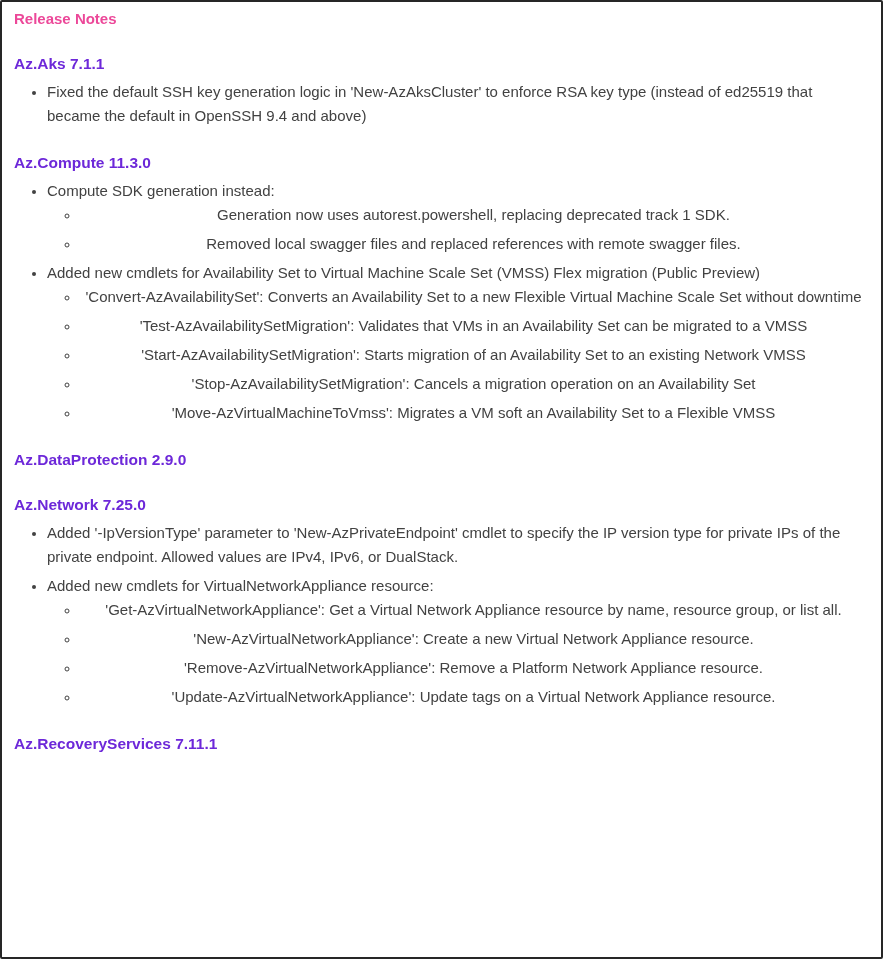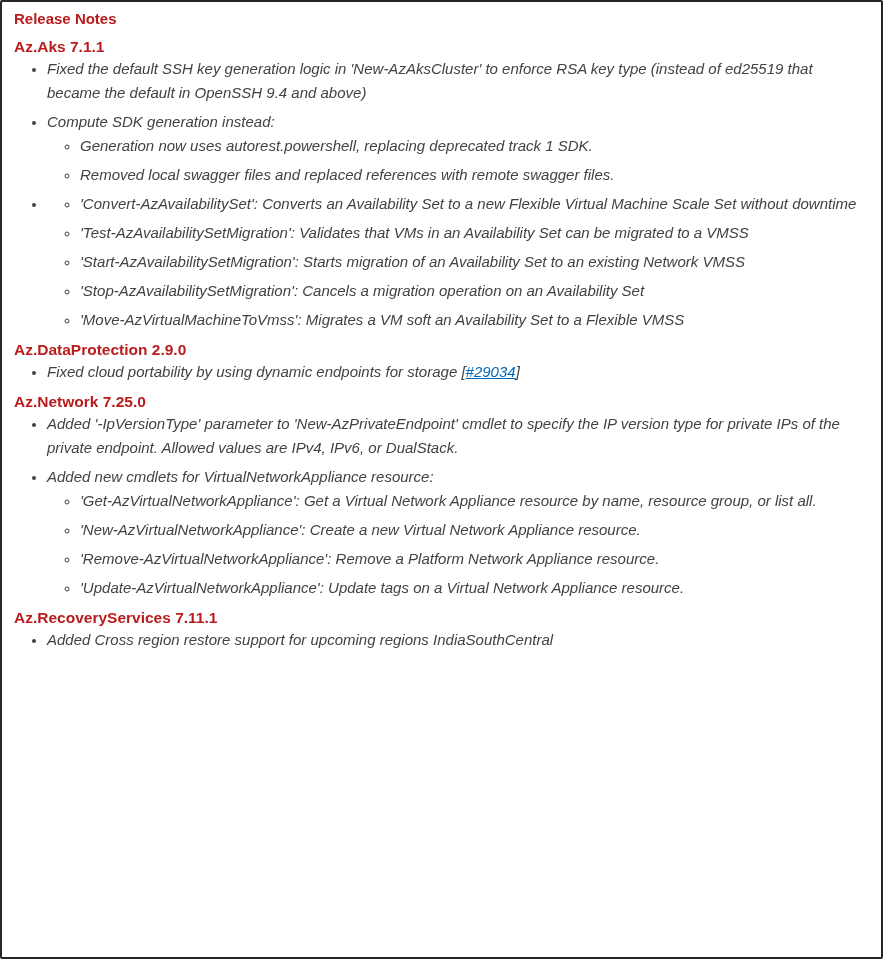--- a/index.html
+++ b/index.html
@@ -15,49 +15,48 @@
     padding: 6px 14px 10px 12px;
     overflow: hidden;
     color: #424242;
     font-size: 15px;
     line-height: 24px;
   }
 
   .page-title {
     font-size: 15px;
     font-weight: 700;
-    color: #b91c1c;
+    color: #ec4899;
     line-height: 20px;
     margin: 0;
     padding-top: 1px;
   }
 
   .module-heading {
     font-size: 15.5px;
     font-weight: 700;
-    color: #b91c1c;
+    color: #6d28d9;
     line-height: 20px;
-    margin: 8px 0 0 0;
+    margin: 25px 0 0 0;
   }
 
   ul.note-list {
-    margin: 0 0 0 0;
+    margin: 6px 0 0 0;
     padding-left: 33px;
     list-style-type: disc;
-    font-style: italic;
   }
   ul.note-list li { margin: 0 0 5px 0; }
   ul.note-list li::marker { color: #424242; font-size: 13px; }
 
   ul.sub-list {
     margin: 0;
     padding-left: 33px;
     list-style-type: circle;
   }
-  ul.sub-list li { margin: 0 0 5px 0; }
+  ul.sub-list li { margin: 0 0 5px 0; text-align: center; }
 
   a.issue-link {
     color: #0067b8;
     text-decoration: underline;
   }
 </style>
 </head>
 <body>
 
 <div class="frame">
@@ -65,66 +64,62 @@
   <div class="page-title">Release Notes</div>
 
   <section>
     <h3 class="module-heading">Az.Aks 7.1.1</h3>
     <ul class="note-list">
       <li><span>Fixed the default SSH key generation logic in 'New-AzAksCluster' to enforce RSA key type (instead of ed25519 that became the default in OpenSSH 9.4 and above)</span></li>
     </ul>
   </section>
 
   <section>
+    <h3 class="module-heading">Az.Compute 11.3.0</h3>
     <ul class="note-list">
       <li>
         <span>Compute SDK generation instead:</span>
         <ul class="sub-list">
           <li>Generation now uses autorest.powershell, replacing deprecated track 1 SDK.</li>
           <li>Removed local swagger files and replaced references with remote swagger files.</li>
         </ul>
       </li>
       <li>
+        <span>Added new cmdlets for Availability Set to Virtual Machine Scale Set (VMSS) Flex migration (Public Preview)</span>
         <ul class="sub-list">
           <li>'Convert-AzAvailabilitySet': Converts an Availability Set to a new Flexible Virtual Machine Scale Set without downtime</li>
           <li>'Test-AzAvailabilitySetMigration': Validates that VMs in an Availability Set can be migrated to a VMSS</li>
           <li>'Start-AzAvailabilitySetMigration': Starts migration of an Availability Set to an existing Network VMSS</li>
           <li>'Stop-AzAvailabilitySetMigration': Cancels a migration operation on an Availability Set</li>
           <li>'Move-AzVirtualMachineToVmss': Migrates a VM soft an Availability Set to a Flexible VMSS</li>
         </ul>
       </li>
     </ul>
   </section>
 
   <section>
     <h3 class="module-heading">Az.DataProtection 2.9.0</h3>
   </section>
 
   <section>
-    <ul class="note-list">
-      <li><span>Fixed cloud portability by using dynamic endpoints for storage [</span><a class="issue-link" href="#">#29034</a><span>]</span></li>
-    </ul>
   </section>
 
   <section>
     <h3 class="module-heading">Az.Network 7.25.0</h3>
     <ul class="note-list">
       <li><span>Added '-IpVersionType' parameter to 'New-AzPrivateEndpoint' cmdlet to specify the IP version type for private IPs of the private endpoint. Allowed values are IPv4, IPv6, or DualStack.</span></li>
       <li>
         <span>Added new cmdlets for VirtualNetworkAppliance resource:</span>
         <ul class="sub-list">
           <li>'Get-AzVirtualNetworkAppliance': Get a Virtual Network Appliance resource by name, resource group, or list all.</li>
           <li>'New-AzVirtualNetworkAppliance': Create a new Virtual Network Appliance resource.</li>
           <li>'Remove-AzVirtualNetworkAppliance': Remove a Platform Network Appliance resource.</li>
           <li>'Update-AzVirtualNetworkAppliance': Update tags on a Virtual Network Appliance resource.</li>
         </ul>
       </li>
     </ul>
   </section>
 
   <section>
     <h3 class="module-heading">Az.RecoveryServices 7.11.1</h3>
-    <ul class="note-list">
-      <li><span>Added Cross region restore support for upcoming regions IndiaSouthCentral</span></li>
-    </ul>
   </section>
 
 </div>
 
 </body></html>

